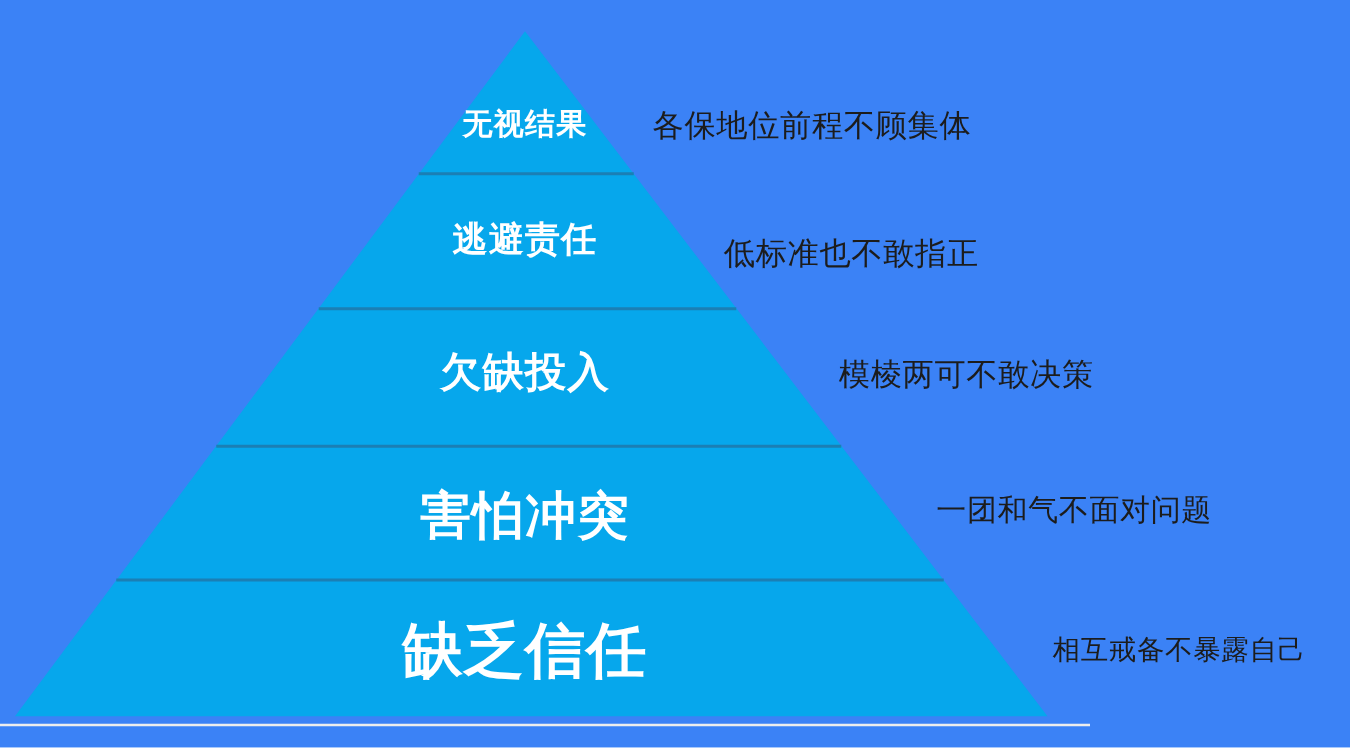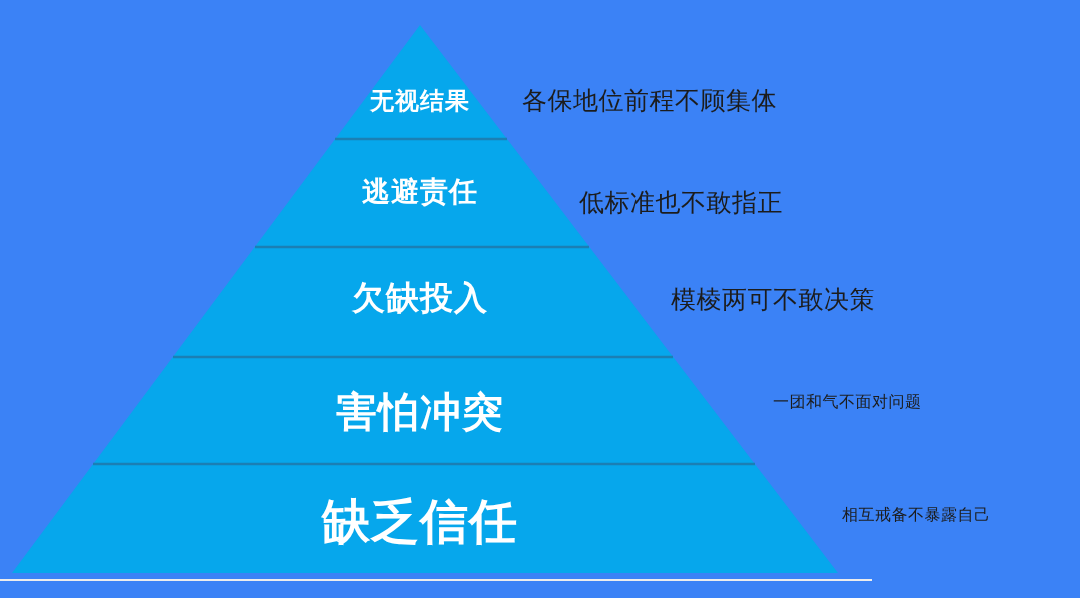--- a/index.html
+++ b/index.html
@@ -34,22 +34,22 @@
     position: absolute;
     color: #1c1c1c;
     font-family: "Liberation Sans", "DejaVu Sans", sans-serif;
     font-weight: 500;
     white-space: nowrap;
     letter-spacing: 0.5px;
   }
   .annotation-1 { left: 522px; top: 84px;  font-size: 25px; text-align: right; }
   .annotation-2 { left: 579px; top: 186px; font-size: 25px; }
   .annotation-3 { left: 671px; top: 283px; font-size: 25px; }
-  .annotation-4 { left: 773px; top: 392px; font-size: 16px; }
-  .annotation-5 { left: 842px; top: 505px; font-size: 16px; }
+  .annotation-4 { left: 749px; top: 392px; font-size: 24px; }
+  .annotation-5 { left: 842px; top: 505px; font-size: 22px; }
   .base-shadow {
     position: absolute;
     left: 0px;
     top: 579px;
     width: 872px;
     height: 2px;
     background: #ededed;
   }
 </style>
 </head>

